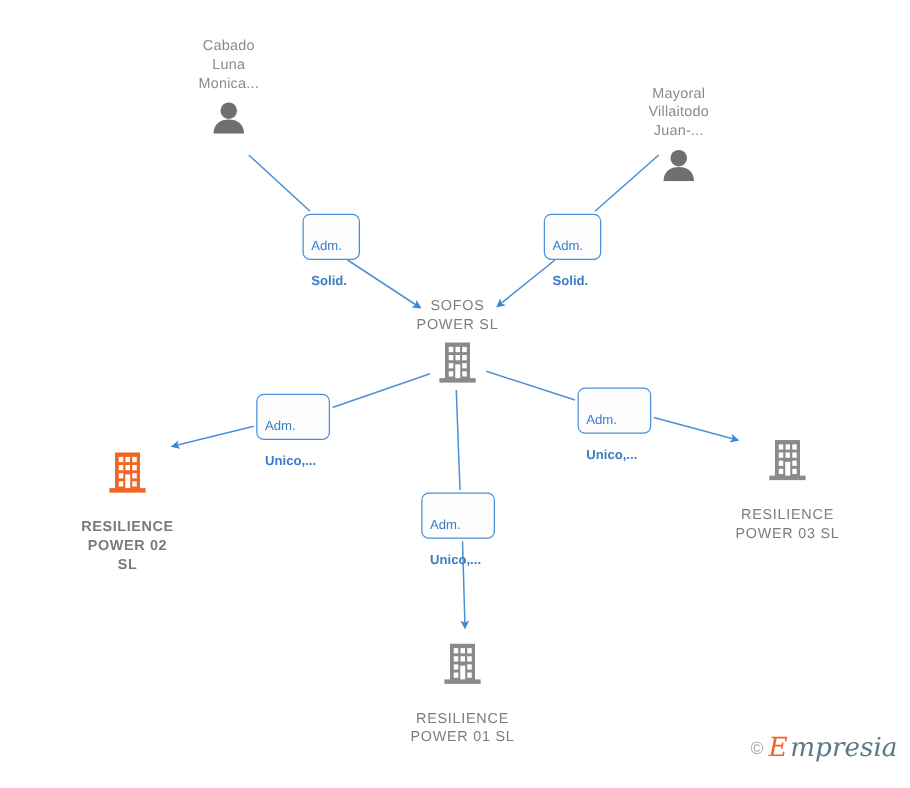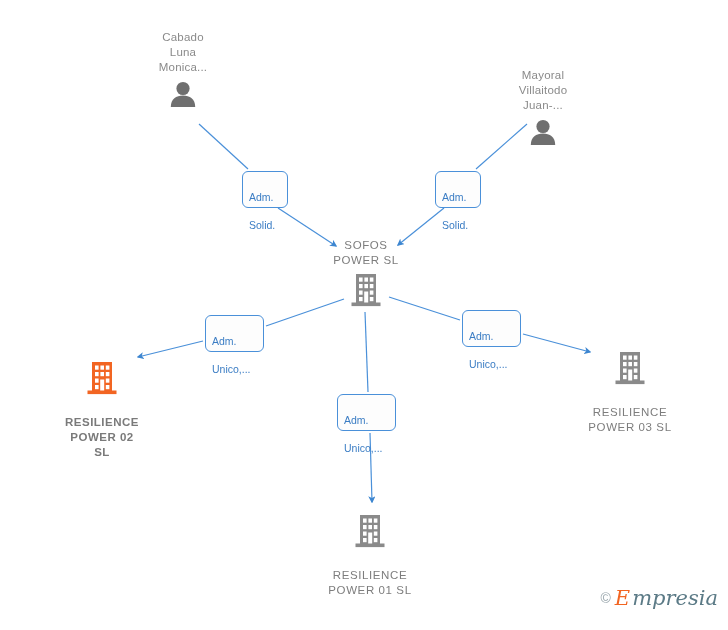--- a/index.html
+++ b/index.html
@@ -66,21 +66,21 @@
     background: #fdfdfd;
     color: #3b7dc4;
     font-size: 10.5px;
     line-height: 14px;
     text-align: left;
     padding: 4px 6px 5px 6px;
     white-space: pre-line;
     box-shadow: 0 0 0 0 rgba(0,0,0,0);
   }
   .edge-label .l1 { display: block; }
-  .edge-label .l2 { display: block; }
+  .edge-label .l2 { display: block; font-weight: bold; }
 
   
   #watermark {
     position: absolute;
     right: 8px;
     bottom: 6px;
     display: flex;
     align-items: center;
     gap: 4px;
   }

